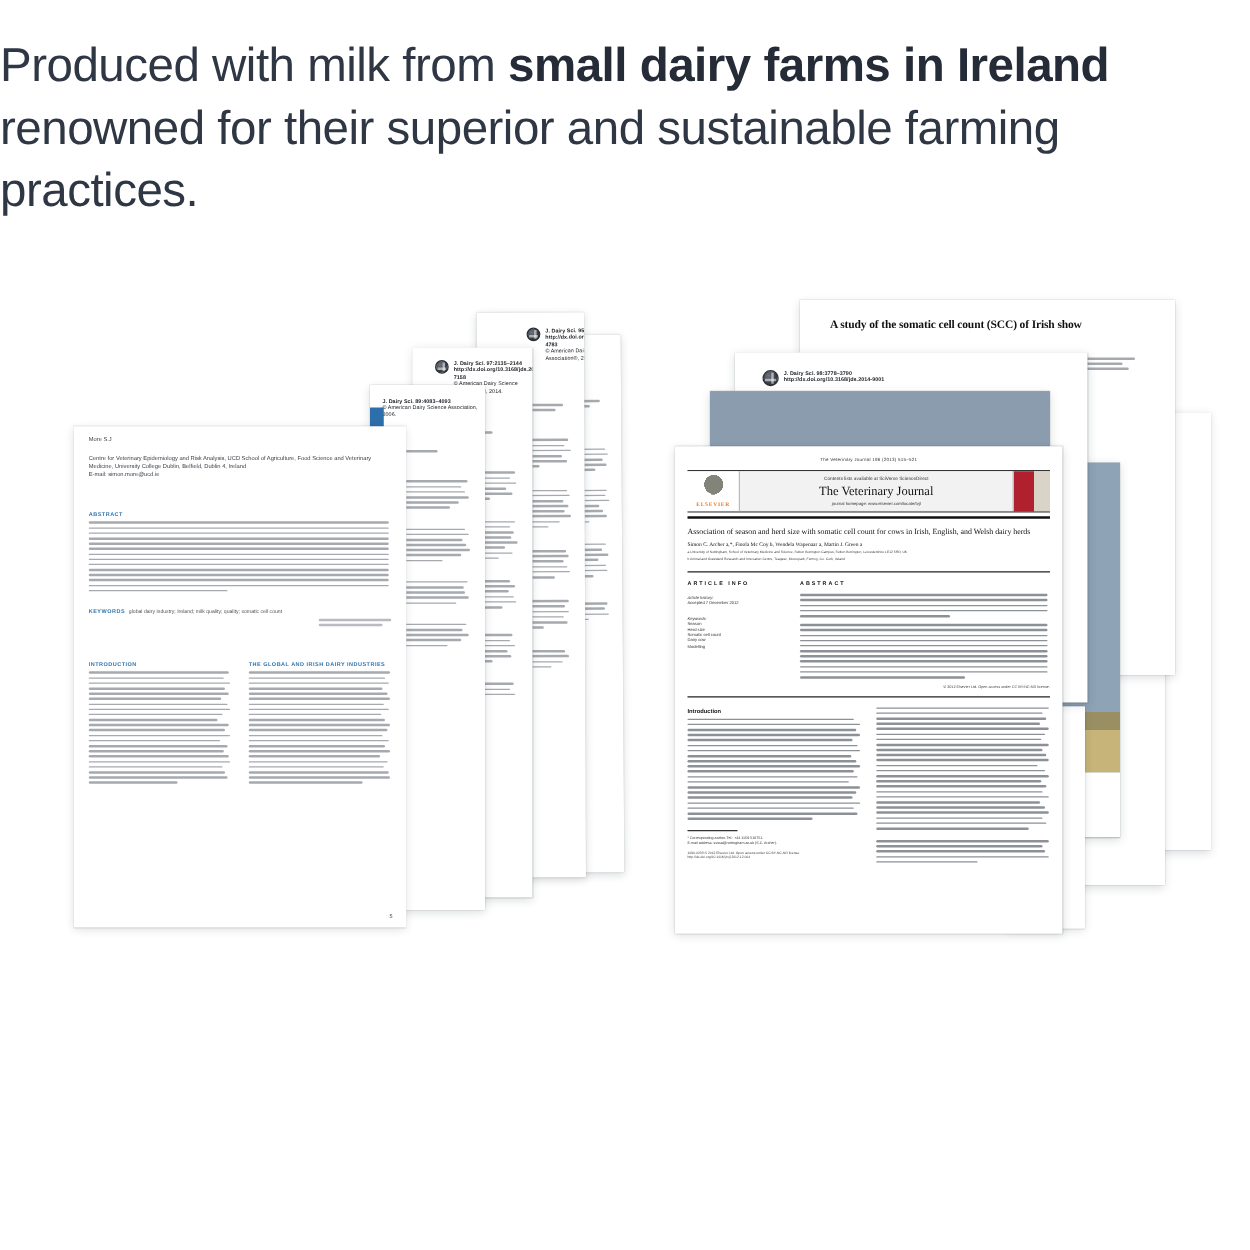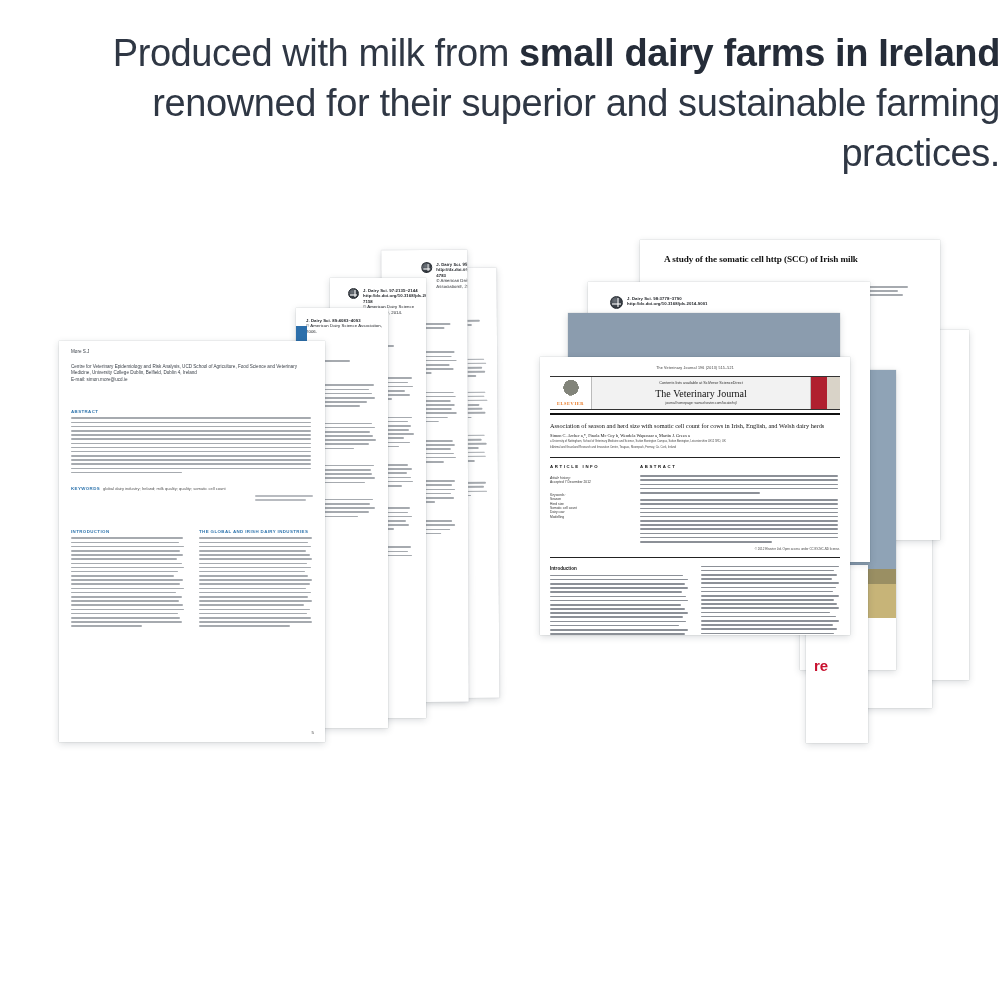--- a/index.html
+++ b/index.html
@@ -7,21 +7,21 @@
     width: 1000px; height: 1000px;
     background: #ffffff;
     font-family: "Liberation Sans", sans-serif;
     overflow: hidden;
   }
   #stage { position: relative; width: 1000px; height: 1000px; background: #fff; }
 
   
   .headline {
     position: absolute; left: 0; width: 1000px;
-    text-align: right;
+    text-align: left;
     color: #2f3744;
     font-weight: 400;
     letter-spacing: -0.4px;
   }
   #headline-top { top: 28px; font-size: 38px; line-height: 50px; }
   #headline-bottom { top: 805px; font-size: 38px; line-height: 50px; }
   .headline b { font-weight: 700; color: #252c38; }
 
   
   .paper {
@@ -409,21 +409,21 @@
     <div style="position:absolute;right:11px;bottom:7px;font-size:4.4px;color:#444;">5</div>
   </div>
 
   <div class="paper" style="left:905px; top:330px; width:64px; height:350px;"></div>
 
   <div class="paper" style="left:858px; top:318px; width:74px; height:390px;">
     <div style="padding:105px 0 0 34px;" class="serif-die">die</div>
   </div>
 
   <div class="paper" style="left:640px; top:240px; width:300px; height:300px;">
-    <div class="sccp-title" style="padding:14px 0 0 24px;">A study of the somatic cell http (SCC) of Irish milk</div>
+    <div class="sccp-title" style="padding:14px 0 0 24px;">A study of the somatic cell count (SCC) of Irish show</div>
     <div style="padding:22px 22px 0 24px;">
       <div class="ln" style="width:96%"></div>
         <div class="ln" style="width:92%"></div>
       <div class="ln" style="width:94%"></div>
         <div class="ln" style="width:70%"></div>
     </div>
   </div>
 
   <div class="paper blue-doc" style="left:800px; top:370px; width:96px; height:300px; background:#8fa3b6;">
     <div class="blue-doc-title" style="padding:90px 0 0 6px; font-size:11px; line-height:13px;">
@@ -455,21 +455,21 @@
     </div>
   </div>
 
   <div class="paper" style="left:568px; top:313px; width:272px; height:124px; background:#8b9cae;">
     <div class="aus-band">
       <div class="aus-crest"></div>
       <div class="aus-txt">Australian Government</div>
     </div>
   </div>
 
-  <div class="paper" style="left:540px; top:357px; width:310px; height:278px;">
+  <div class="paper" style="left:540px; top:357px; width:310px; height:390px;">
 
     <div class="vj-run">The Veterinary Journal 196 (2013) 515–521</div>
 
     <div class="vj-mast">
       <div class="vj-elsevier">
         <div class="vj-tree"></div>
         <div class="vj-elslabel">ELSEVIER</div>
       </div>
       <div class="vj-center">
         <div class="vj-sd">Contents lists available at SciVerse ScienceDirect</div>

